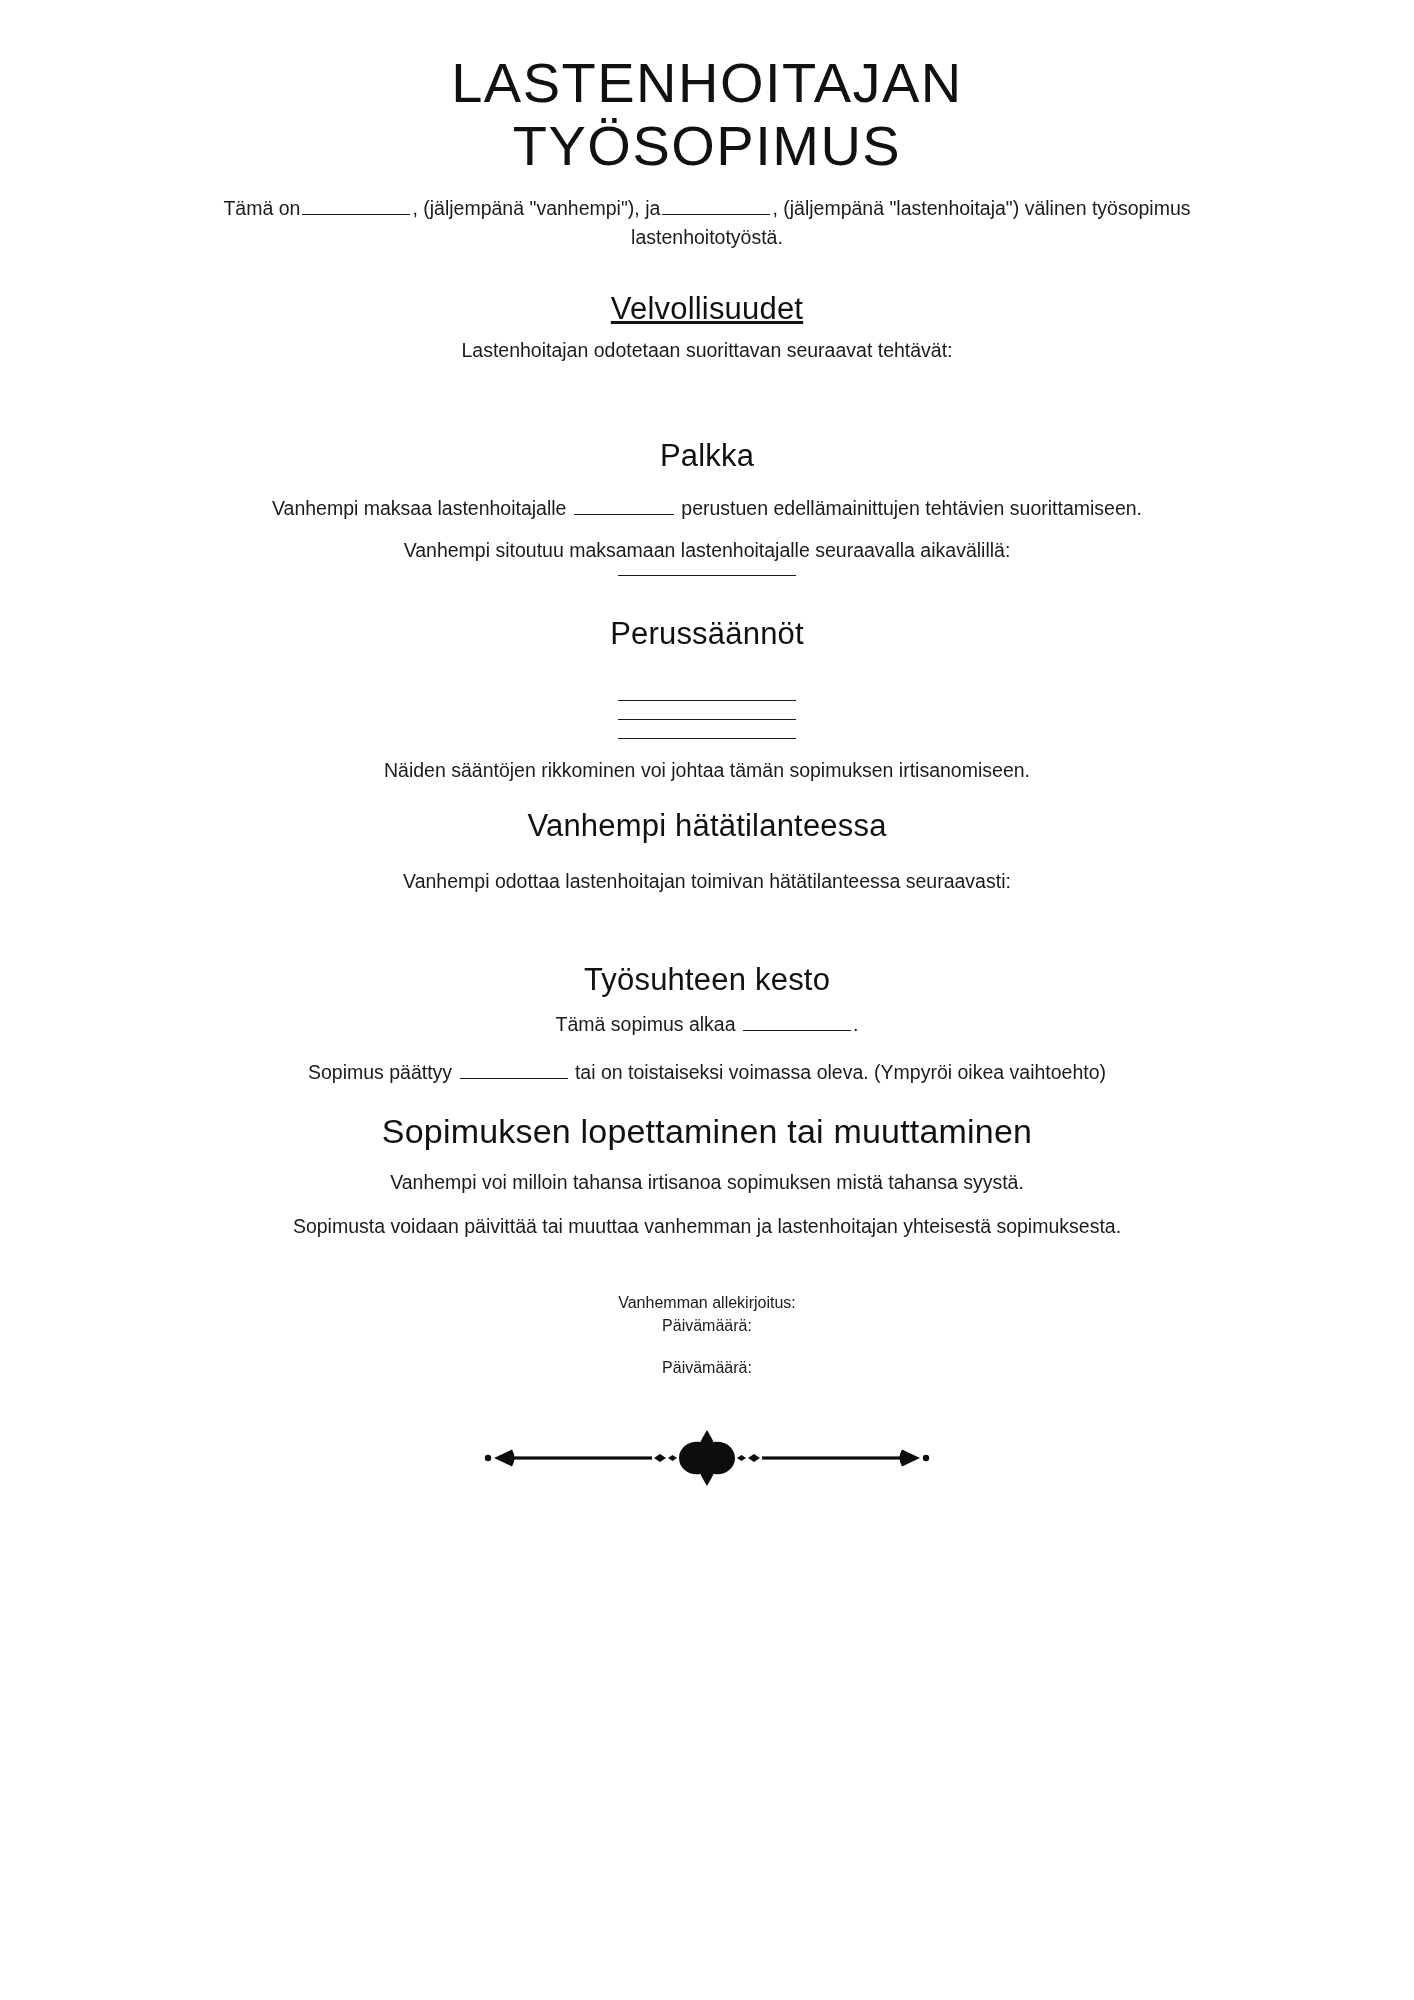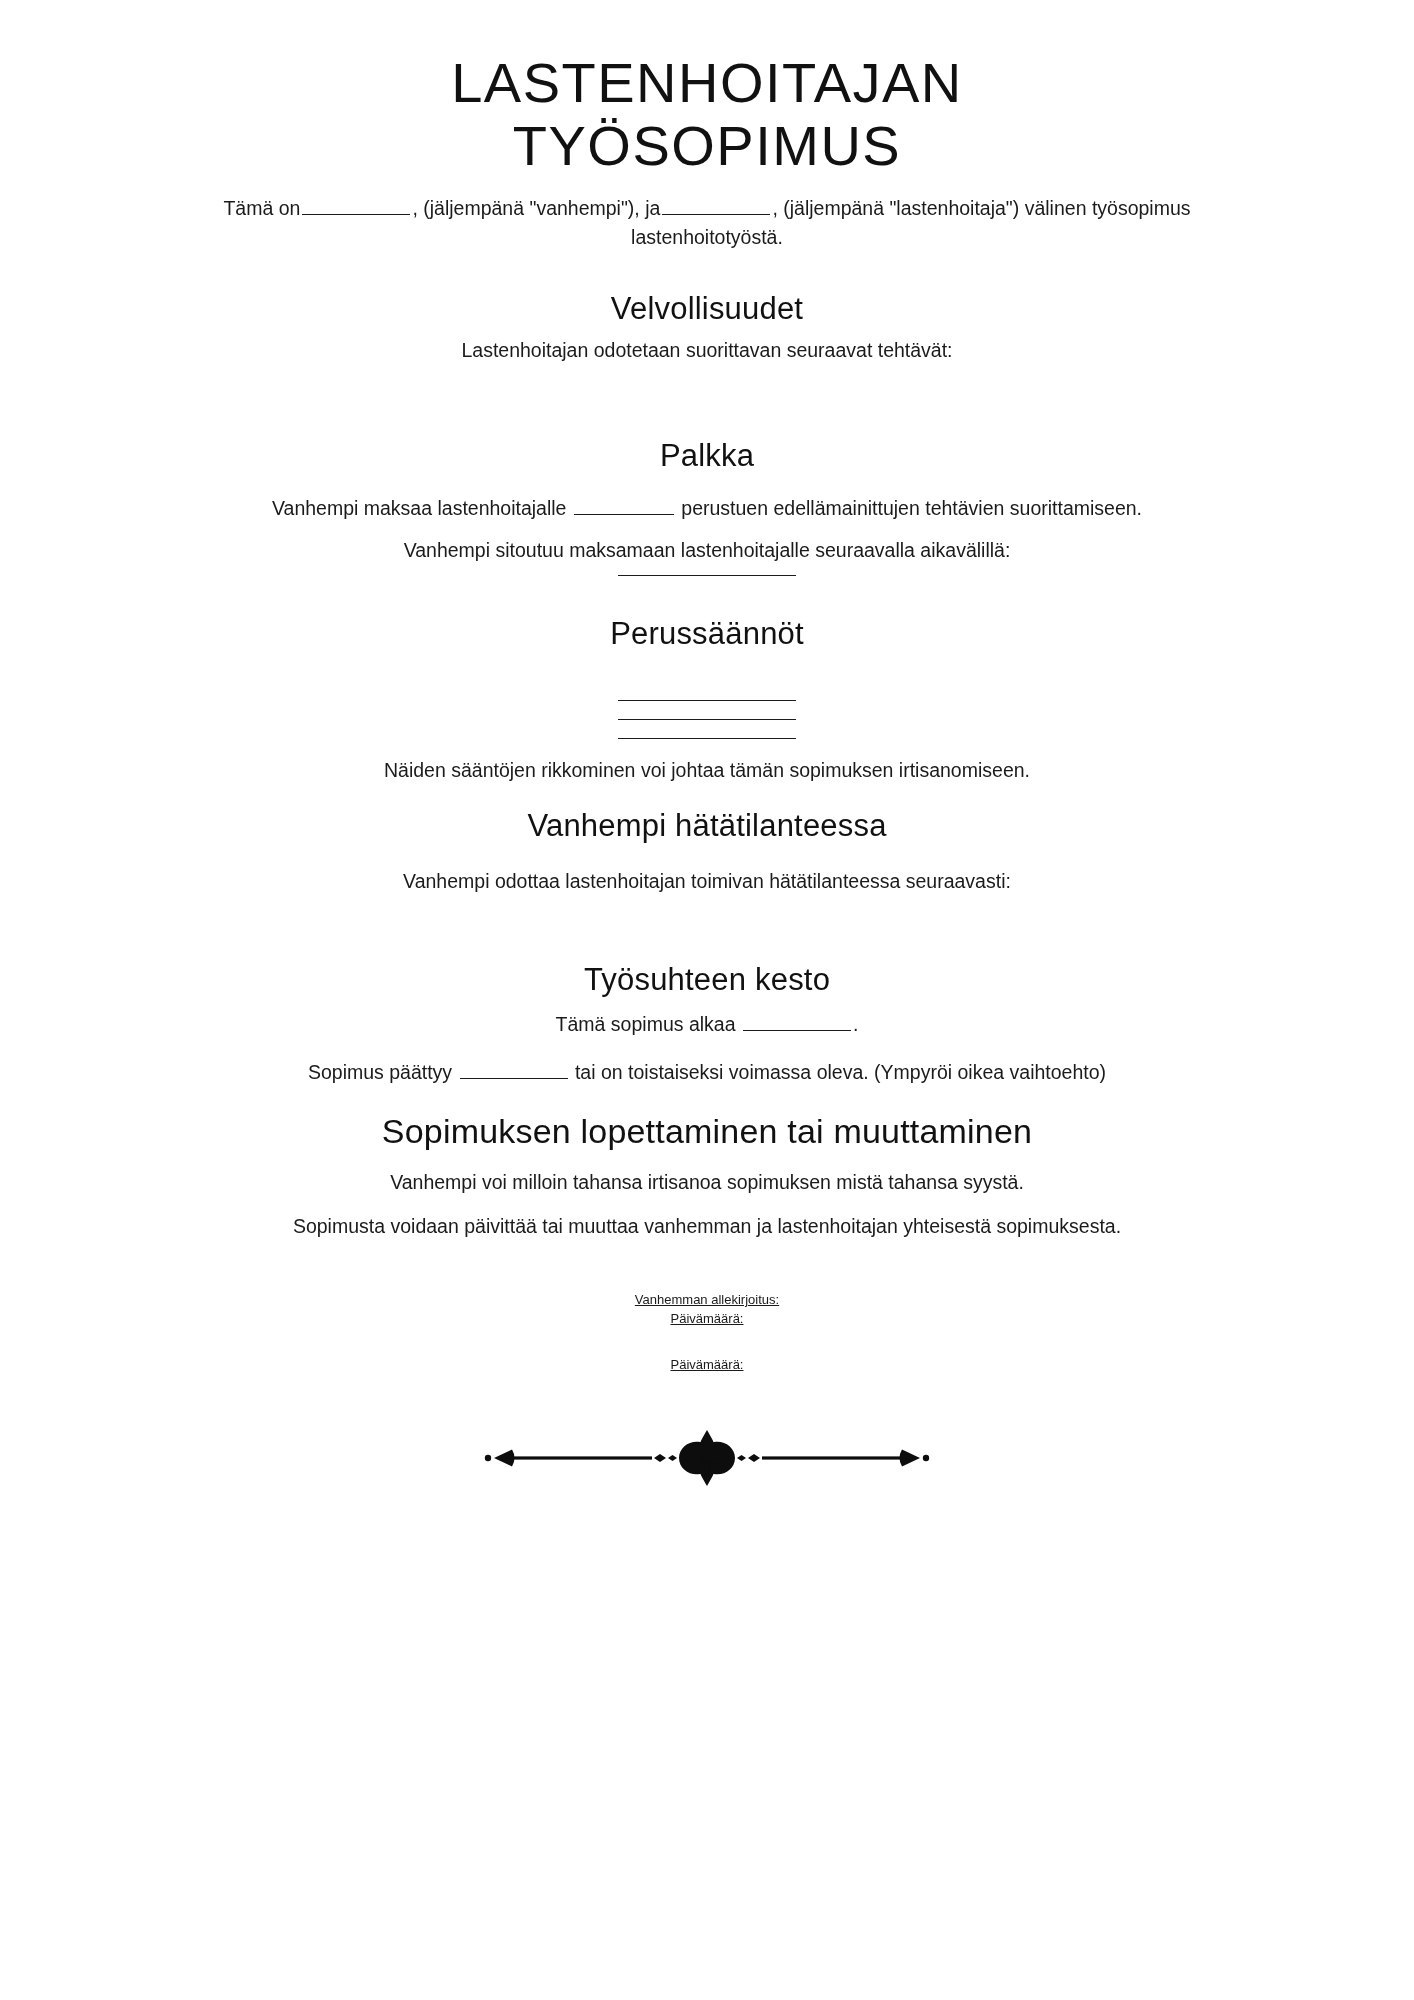--- a/index.html
+++ b/index.html
@@ -76,24 +76,23 @@
     margin: 0 auto;
   }
   .rules-stack .rule-line { margin-bottom: 18px; }
 
   
   .row { position: absolute; left: 95px; right: 95px; }
 
   
   .sig-line {
     text-align: center;
-    font-size: 13px;
+    font-size: 16px;
     line-height: 1.45;
     color: #1b1b1b;
-    text-decoration: underline;
   }
 
   
   .ornament-wrap {
     position: absolute;
     left: 0;
     right: 0;
     display: flex;
     justify-content: center;
   }
@@ -104,21 +103,21 @@
 <div class="page">
 
   <h1 class="doc-title">LASTENHOITAJAN
 TYÖSOPIMUS</h1>
 
   <div class="row" style="top:194px;">
     <p class="para"><span>Tämä on</span><span class="blank blank-lg"></span><span>, (jäljempänä "vanhempi"), ja</span><span class="blank blank-lg"></span><span>, (jäljempänä "lastenhoitaja") välinen työsopimus</span></p>
     <p class="para">lastenhoitotyöstä.</p>
   </div>
 
-  <div class="row" style="top:291px;">
+  <div class="row" style="top:291px;text-decoration:underline;">
     <h2 class="section-head">Velvollisuudet</h2>
   </div>
   <div class="row" style="top:336px;">
     <p class="para">Lastenhoitajan odotetaan suorittavan seuraavat tehtävät:</p>
   </div>
 
   <div class="row" style="top:438px;">
     <h2 class="section-head">Palkka</h2>
   </div>
   <div class="row" style="top:494px;">

